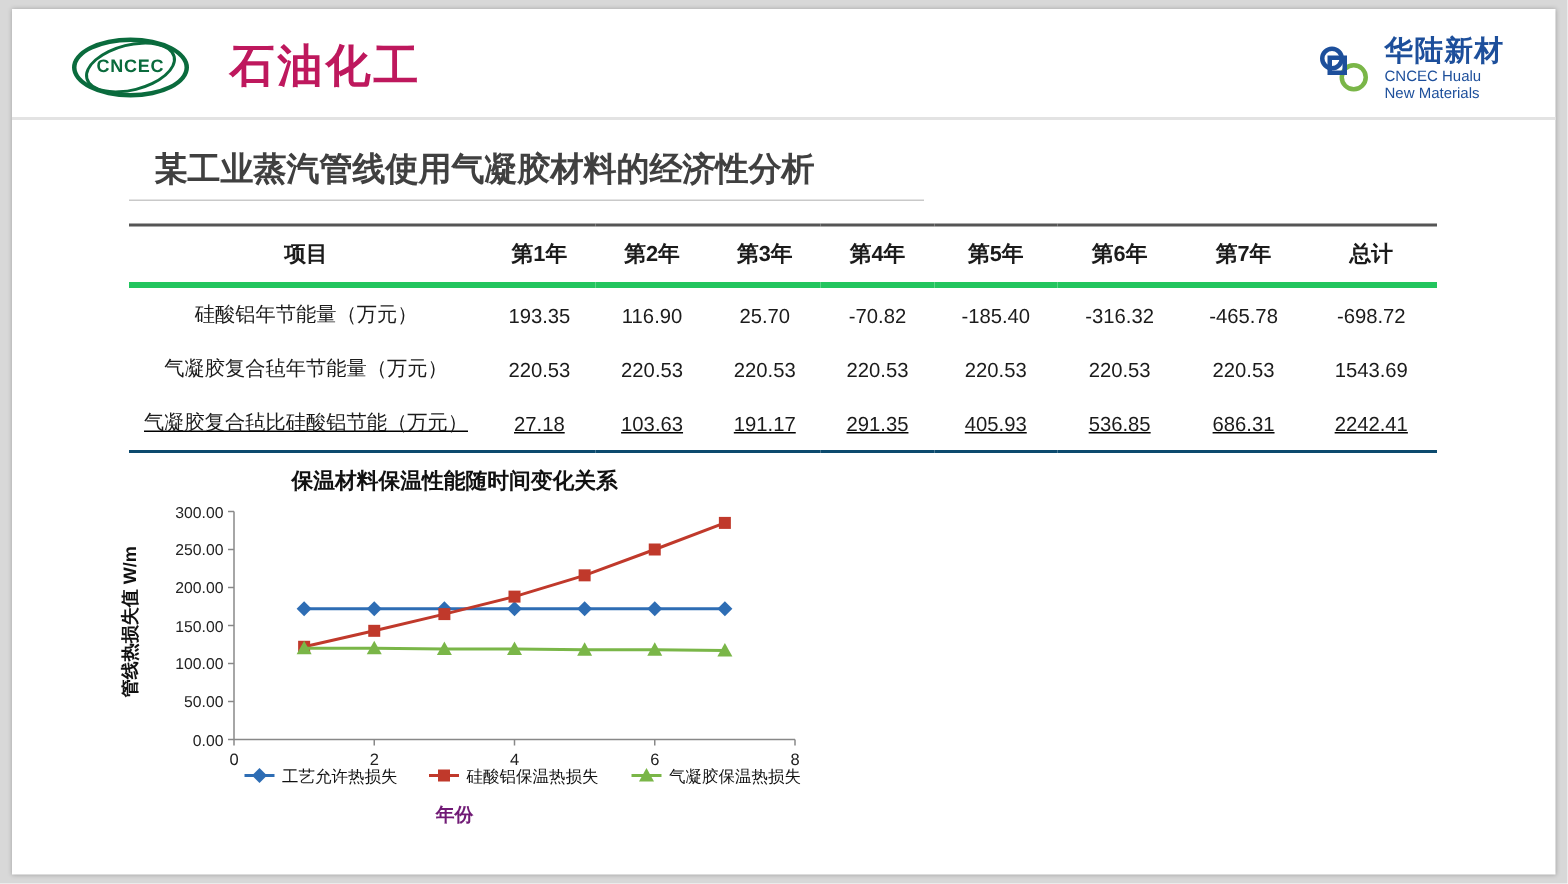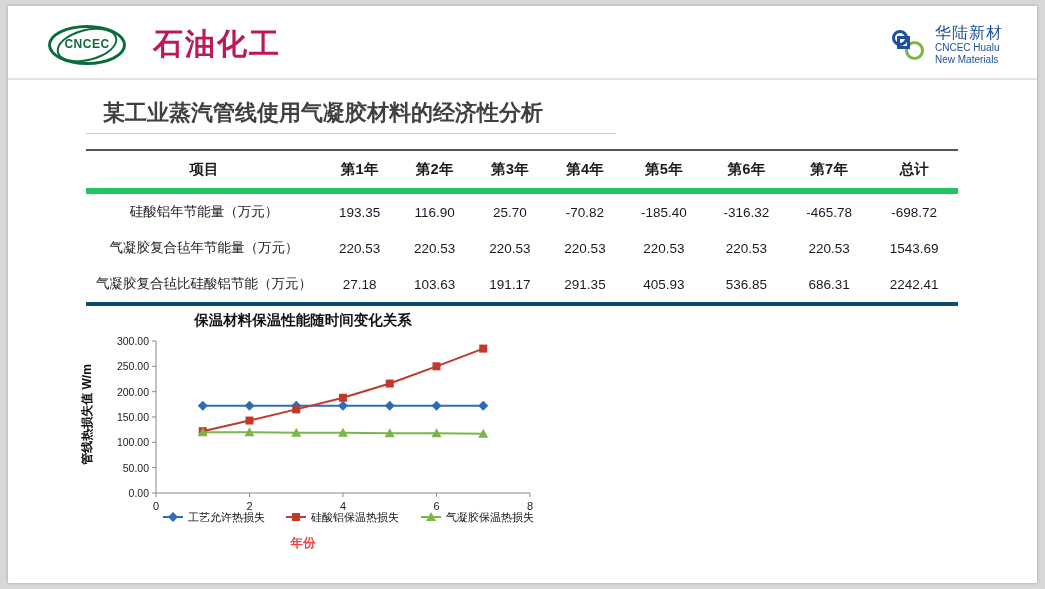--- a/index.html
+++ b/index.html
@@ -30,52 +30,52 @@
     font-size:12px;font-weight:bold;color:#0a6b3d;letter-spacing:.5px;
   }
   .cn-title{font-size:30px;font-weight:bold;color:#be185d;letter-spacing:2px;}
   .hdr-right{position:absolute;right:34px;top:18px;display:flex;align-items:center;gap:9px;}
   .hualu-mark{width:34px;height:34px;position:relative;}
   .hualu-mark .c{position:absolute;border-radius:50%;}
   .hualu-mark .c1{left:0;top:2px;width:16px;height:16px;border:3px solid #1d4f9b;box-sizing:border-box;}
   .hualu-mark .c2{left:13px;top:13px;width:19px;height:19px;border:3px solid #7ab648;box-sizing:border-box;}
   .hualu-mark .sq{position:absolute;left:5px;top:8px;width:13px;height:13px;border:3px solid #1d4f9b;box-sizing:border-box;}
   .hualu-txt{line-height:1.15;}
-  .hualu-cn{font-size:16px;font-weight:normal;color:#1d4f9b;letter-spacing:1px;}
+  .hualu-cn{font-size:19px;font-weight:bold;color:#1d4f9b;letter-spacing:1px;}
   .hualu-en{font-size:10px;color:#1d4f9b;}
   .hdr-rule{position:absolute;left:0;top:72px;width:1029px;height:2px;background:#e3e3e3;}
 
   
   .ttl{
     position:absolute;left:95px;top:92px;
     font-size:22px;font-weight:bold;color:#404040;
   }
   .ttl-rule{position:absolute;left:78px;top:127px;width:530px;height:1px;background:#c9c9c9;}
 
   
   .tbl{position:absolute;left:78px;top:143px;width:872px;border-collapse:collapse;}
   .tbl th,.tbl td{
     font-size:13.5px;color:#1b1b1b;padding:9px 2px;text-align:center;white-space:nowrap;
   }
   .tbl thead th{font-weight:bold;font-size:14.5px;}
-  .tbl thead tr{border-top:2px solid #555;border-bottom:6px solid #22c55e;font-family:Liberation Mono, monospace;}
-  .tbl tbody tr:last-child{border-bottom:4px solid #0c4a6e;}
+  .tbl thead tr{border-top:2px solid #555;border-bottom:4px solid #22c55e;}
+  .tbl tbody tr:last-child{border-bottom:2px solid #0c4a6e;text-decoration:underline;}
   .tbl td.lbl{text-align:center;width:232px;}
   .neg{color:#e03020;}
 
   
   .chart-wrap{position:absolute;left:60px;top:305px;width:470px;height:245px;}
   .chart-title{
     position:absolute;left:0;top:0;width:470px;text-align:center;
     font-size:14.5px;font-weight:bold;color:#111;
   }
   .chart-svg{position:absolute;left:0;top:22px;}
   .axis-x-title{
     position:absolute;left:0;top:224px;width:470px;text-align:center;
-    font-size:12.5px;font-weight:bold;color:#ef4444;
+    font-size:12.5px;font-weight:bold;color:#701a75;
   }
   .axis-y-title{
     position:absolute;left:-56px;top:95px;width:150px;text-align:center;
     font-size:12px;font-weight:bold;color:#111;
     transform:rotate(-90deg);transform-origin:center center;
   }
 
   
   .panel{
     position:absolute;left:537px;top:348px;width:410px;height:174px;

